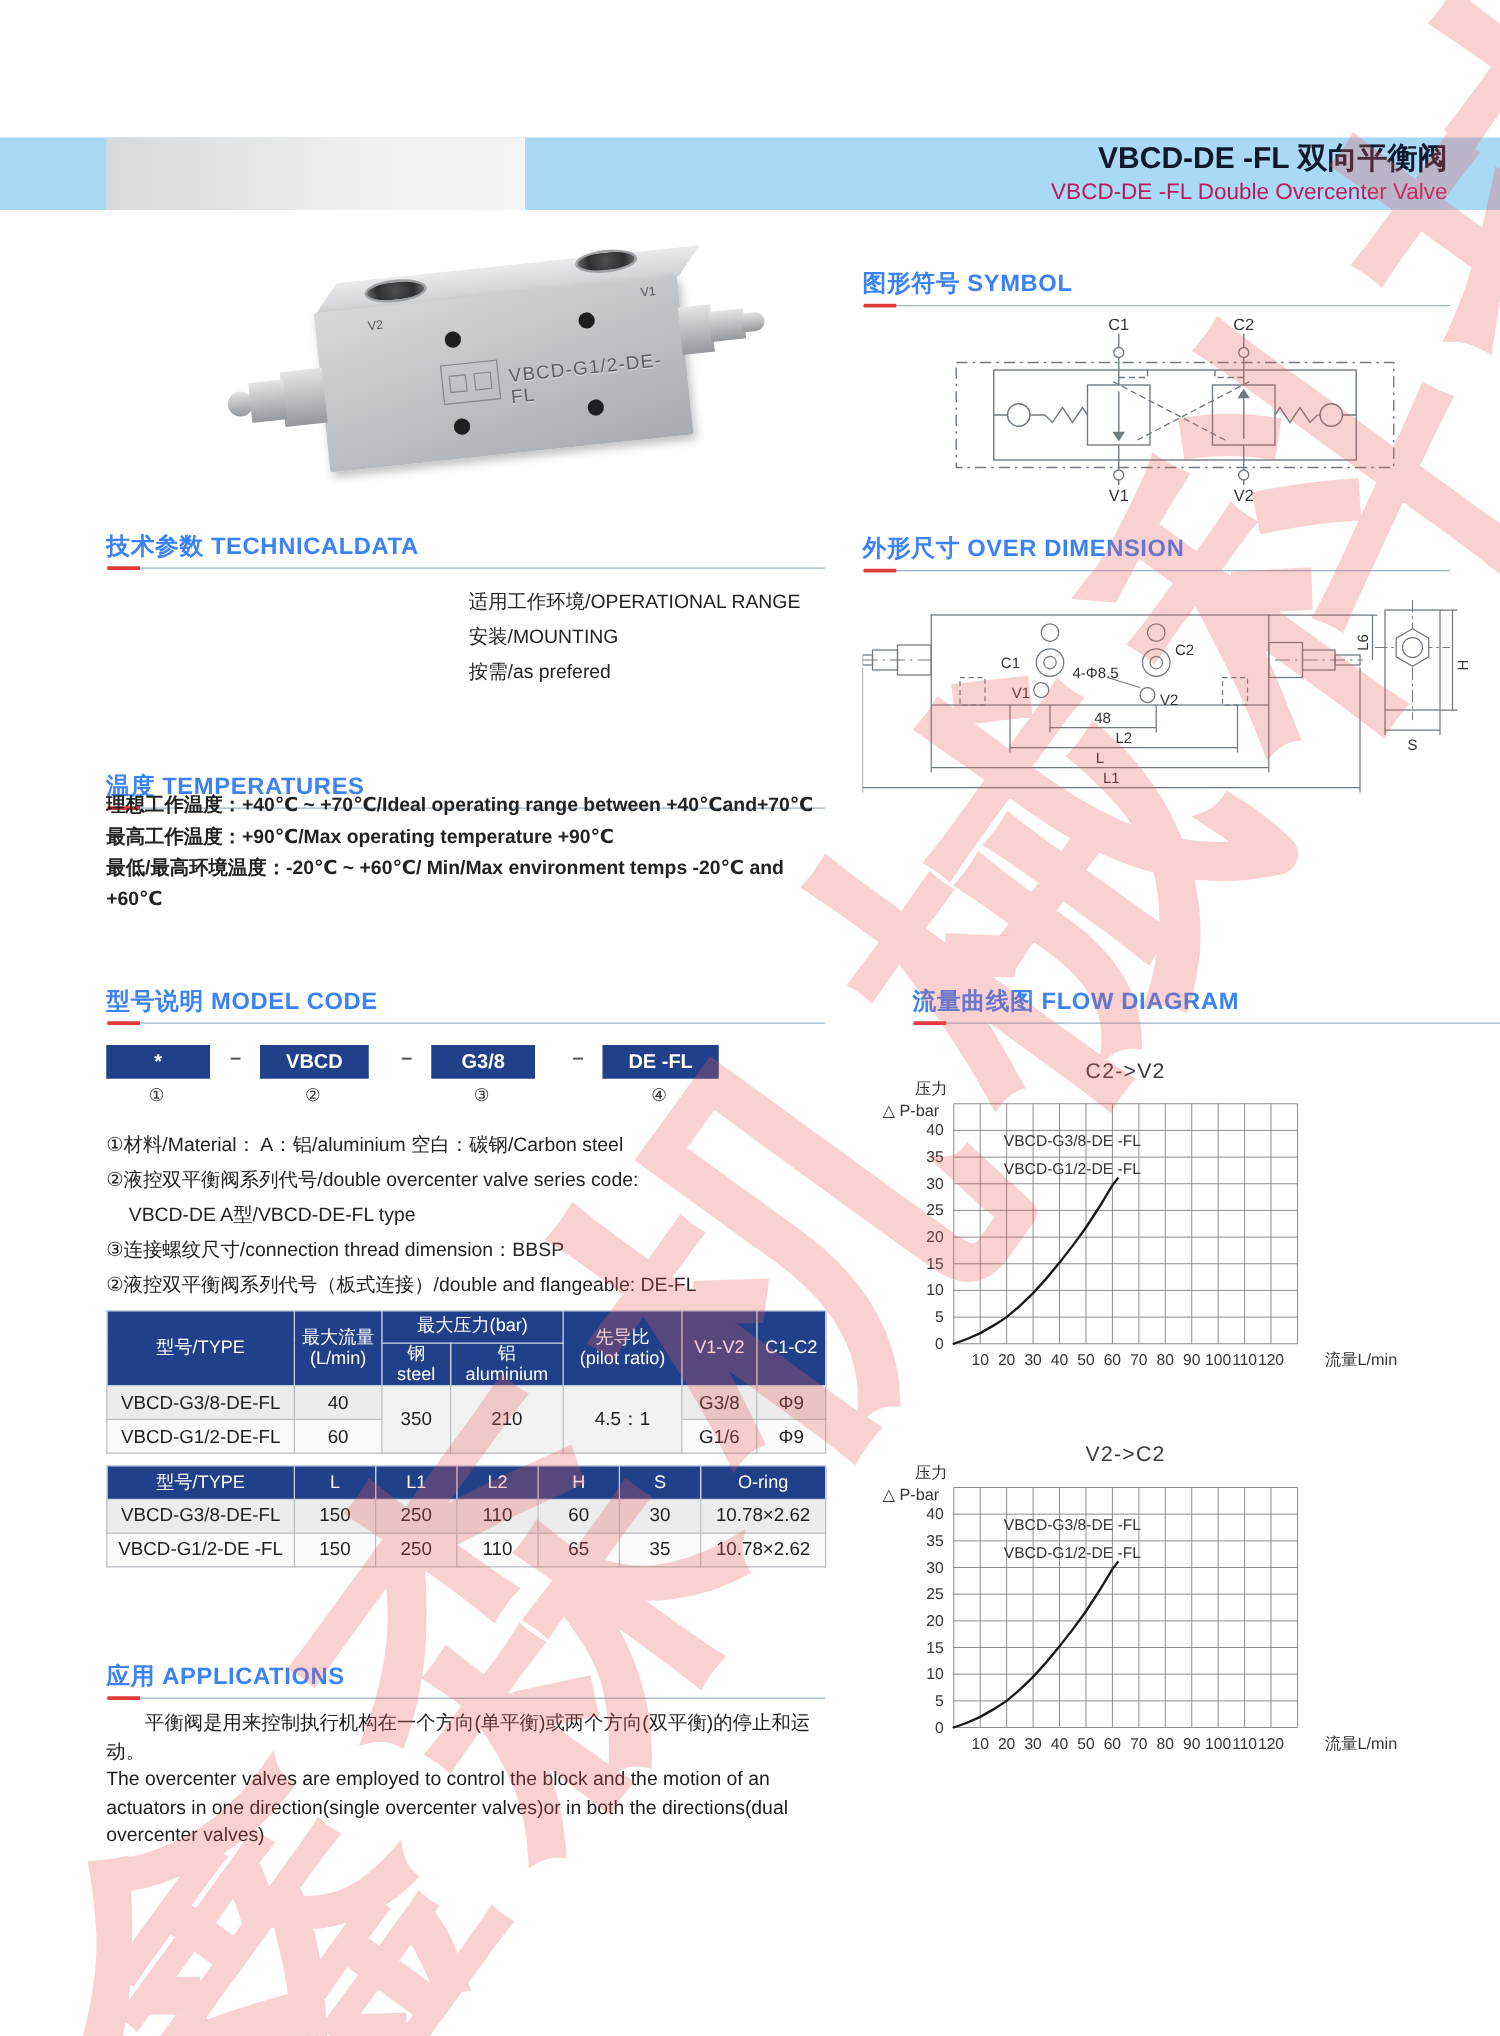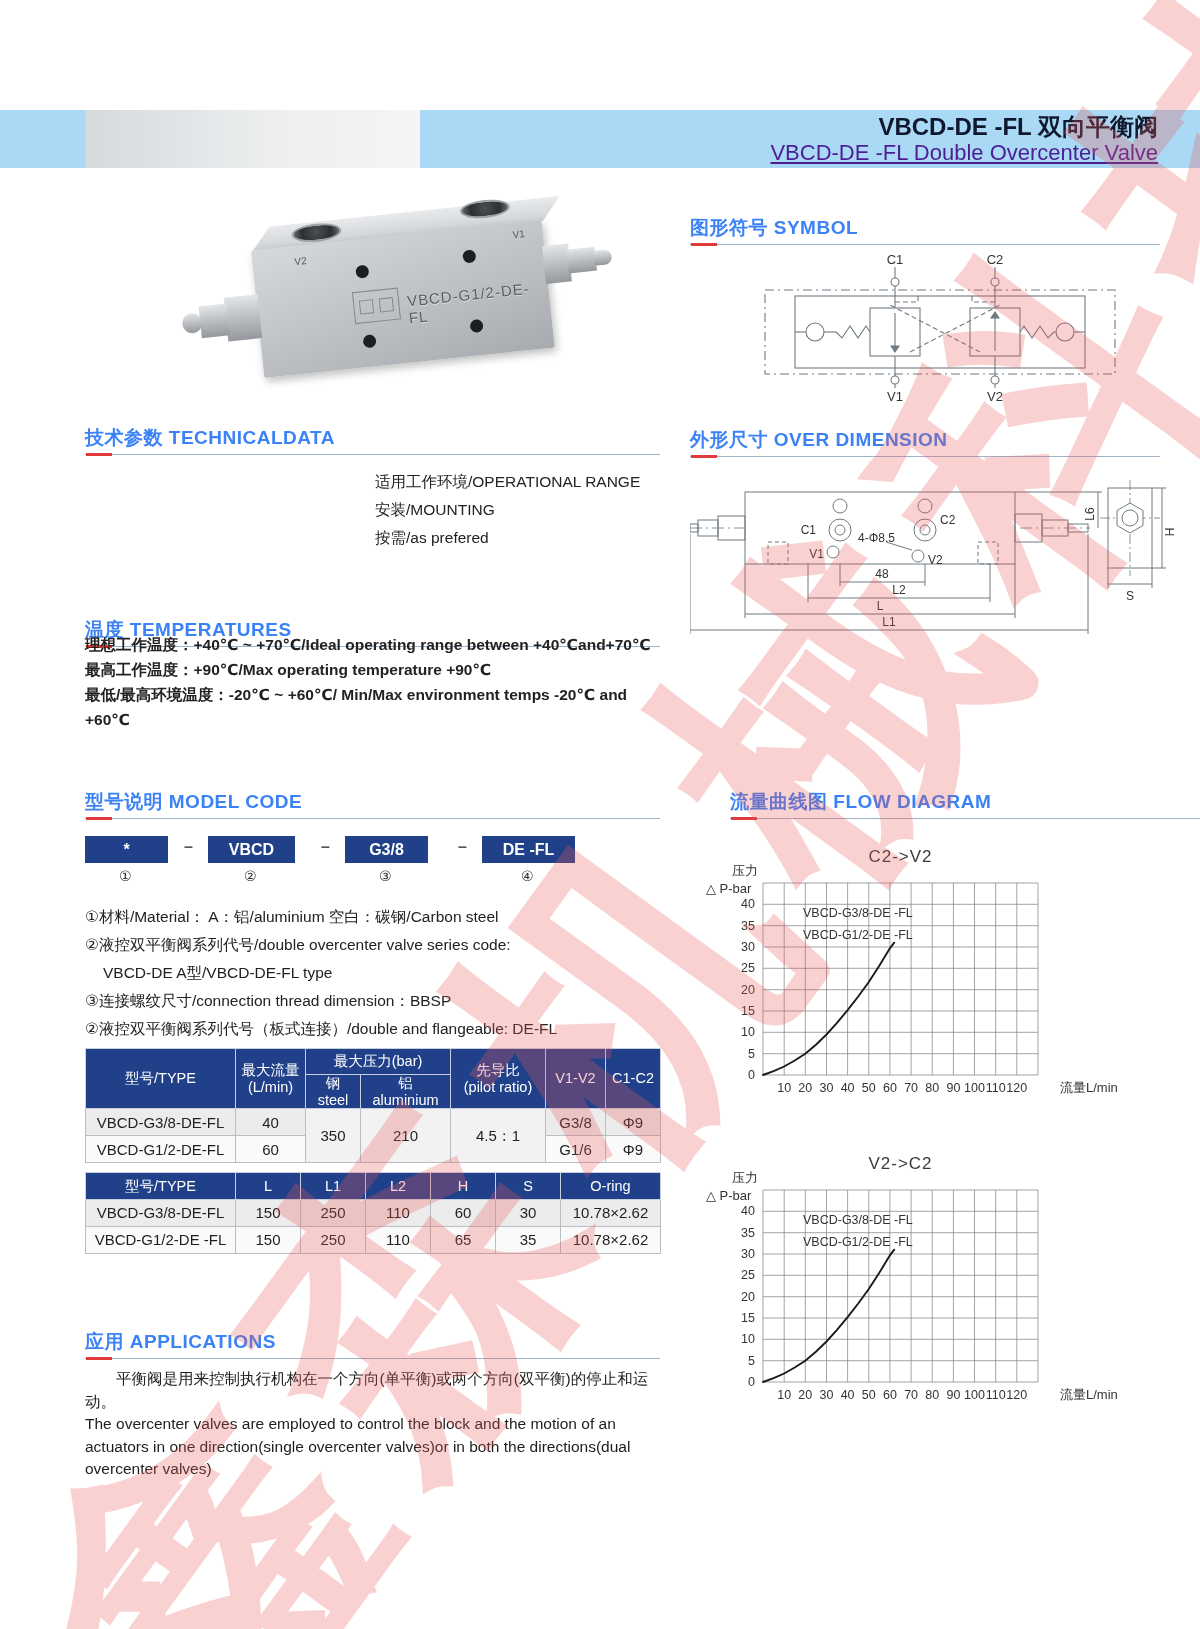--- a/index.html
+++ b/index.html
@@ -9,21 +9,21 @@
   
   .watermark{position:absolute;left:-60px;top:1580px;transform:rotate(-54deg);transform-origin:0 0;
              font-size:320px;font-weight:bold;letter-spacing:36px;white-space:nowrap;
              color:rgba(233,90,90,0.28);pointer-events:none;z-index:6;}
   
   .topbar{position:absolute;left:0;top:110px;width:1200px;height:58px;background:#a9d9f4;}
   .logo-wash{position:absolute;left:85px;top:0;width:335px;height:58px;
              background:linear-gradient(90deg,#d6dadd 0%,#eceeef 55%,#f3f5f6 100%);}
   .title-wrap{position:absolute;right:42px;top:3px;text-align:right;}
   .title-zh{font-size:24px;font-weight:bold;color:#10182e;line-height:28px;}
-  .title-en{font-size:22px;color:#4c1d95;line-height:24px;text-decoration:underline;}
+  .title-en{font-size:18px;color:#be185d;line-height:24px;}
   
   .sec{position:absolute;}
   .sec-title{font-size:19px;font-weight:bold;color:#3b82f6;letter-spacing:0.5px;line-height:24px;}
   .sec-rule{margin-top:4px;border-top:1px solid #9fb3c6;position:relative;}
   .sec-rule i{position:absolute;left:1px;top:-2px;width:26px;height:3px;background:#e03a3a;display:block;}
   
   .tline{font-size:15.5px;color:#222;}
   
   .mc-box{position:absolute;height:27px;background:#20418a;color:#fff;font-weight:bold;
           font-size:16px;text-align:center;line-height:27px;}

